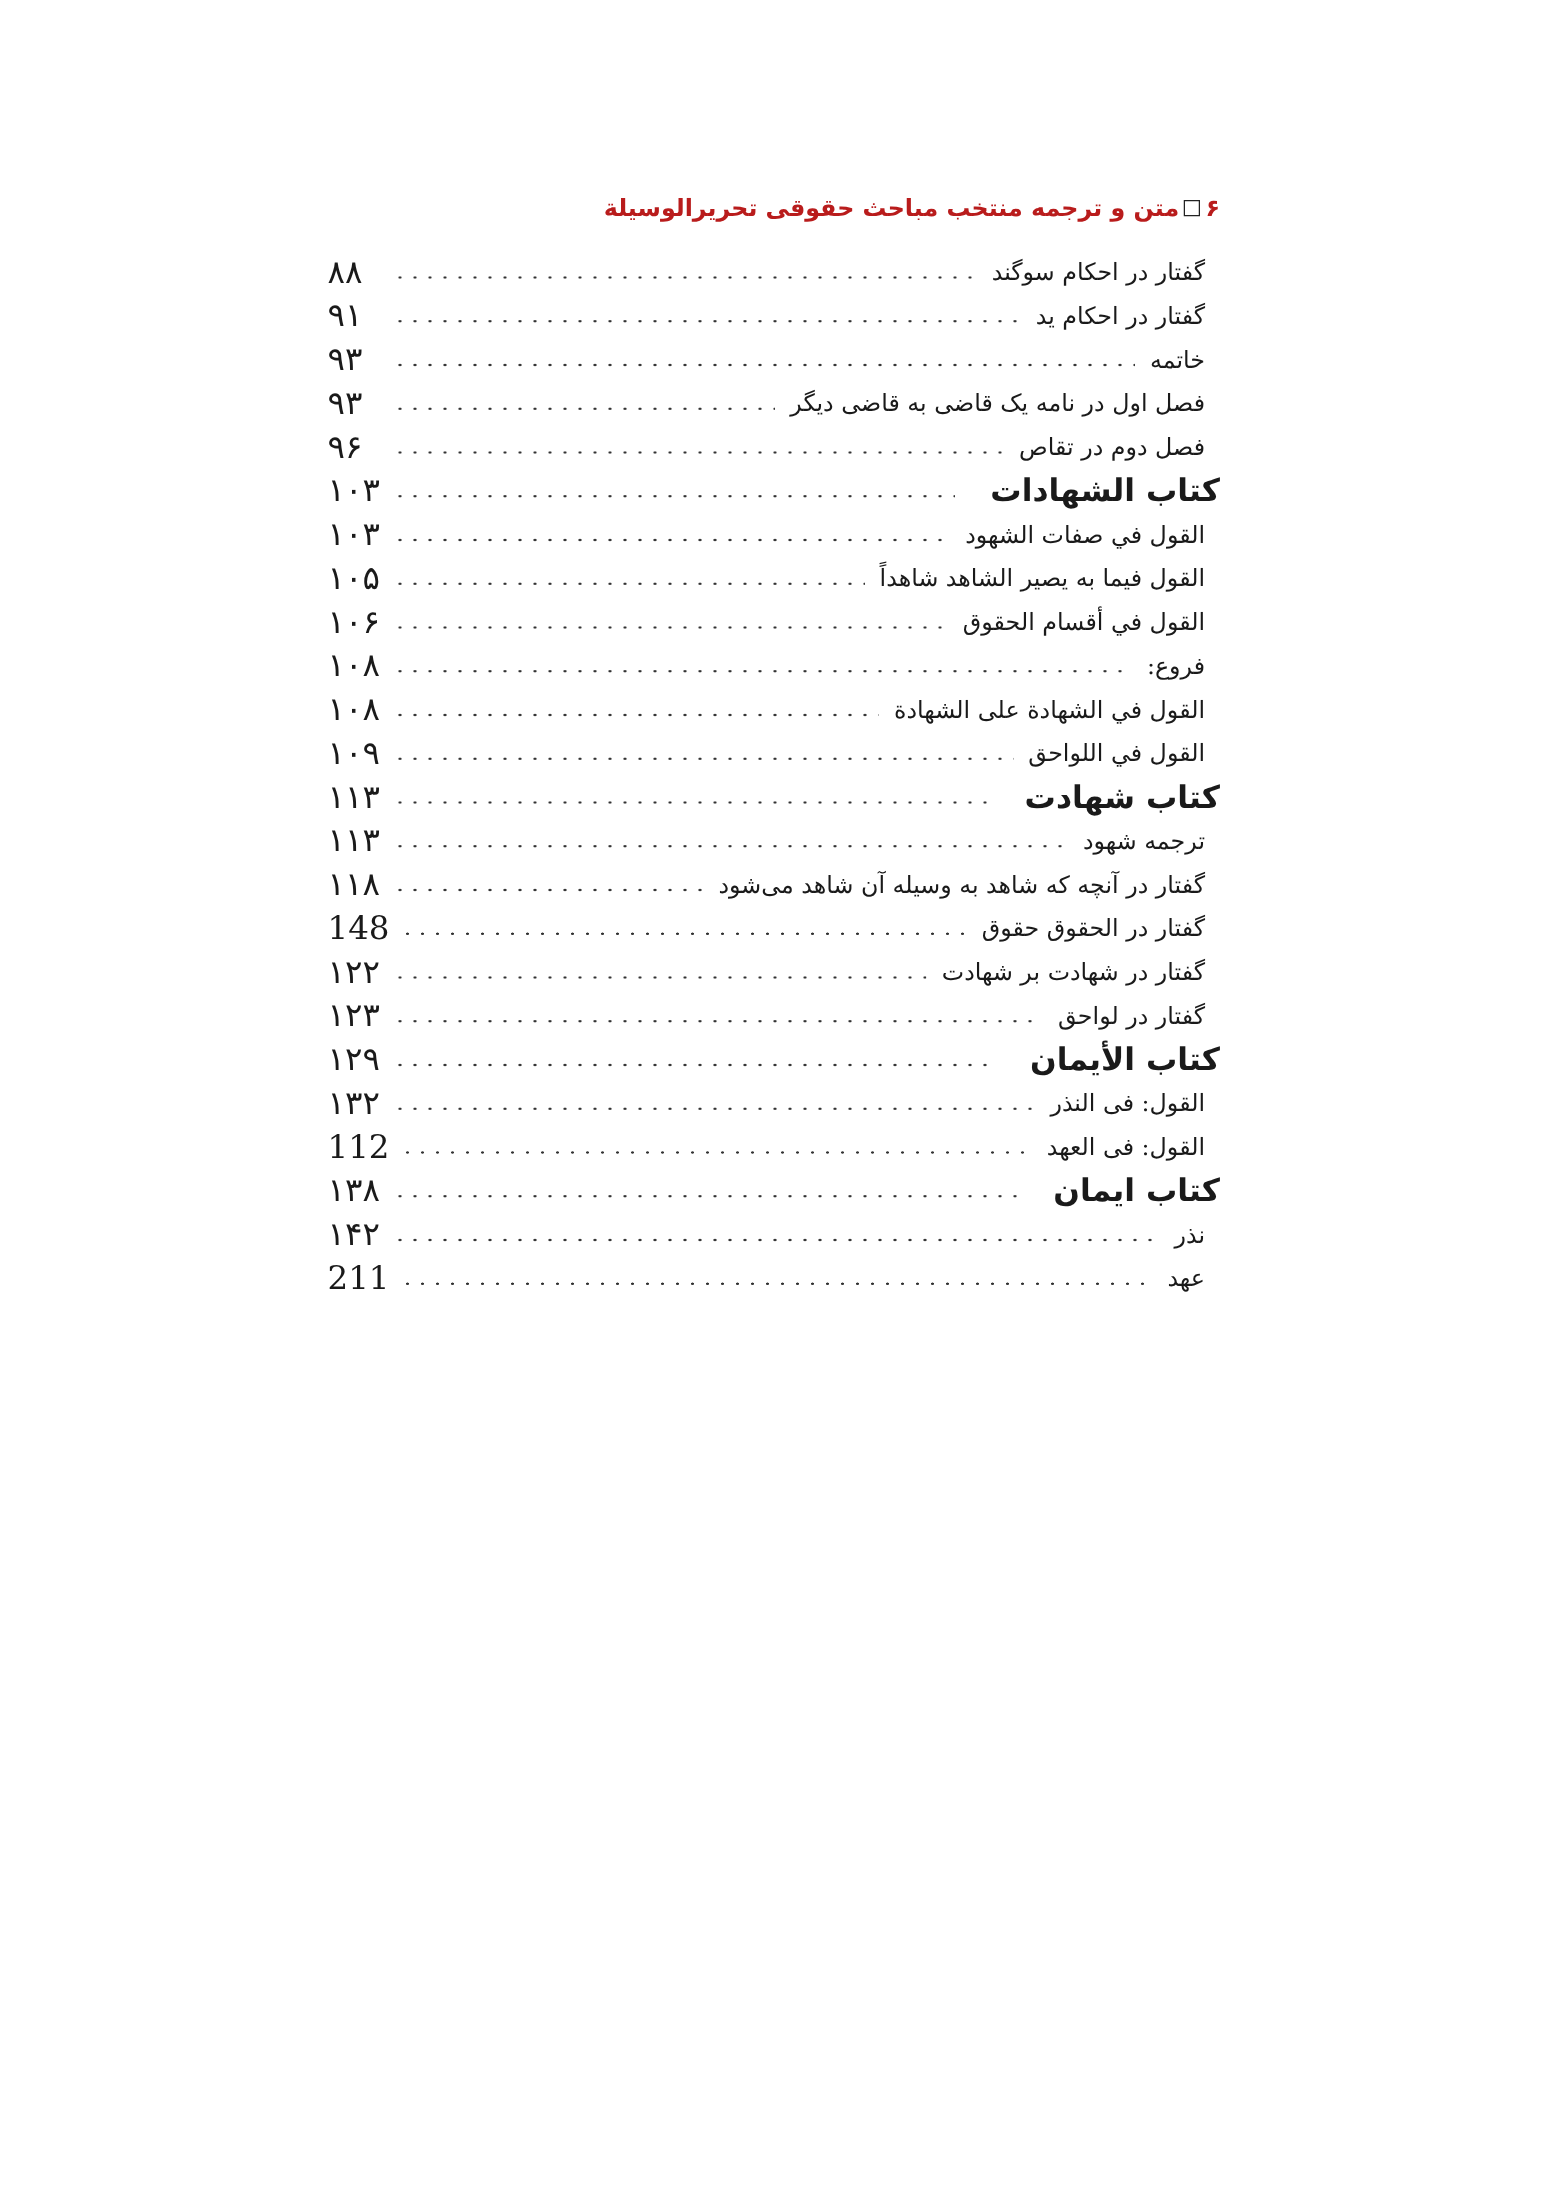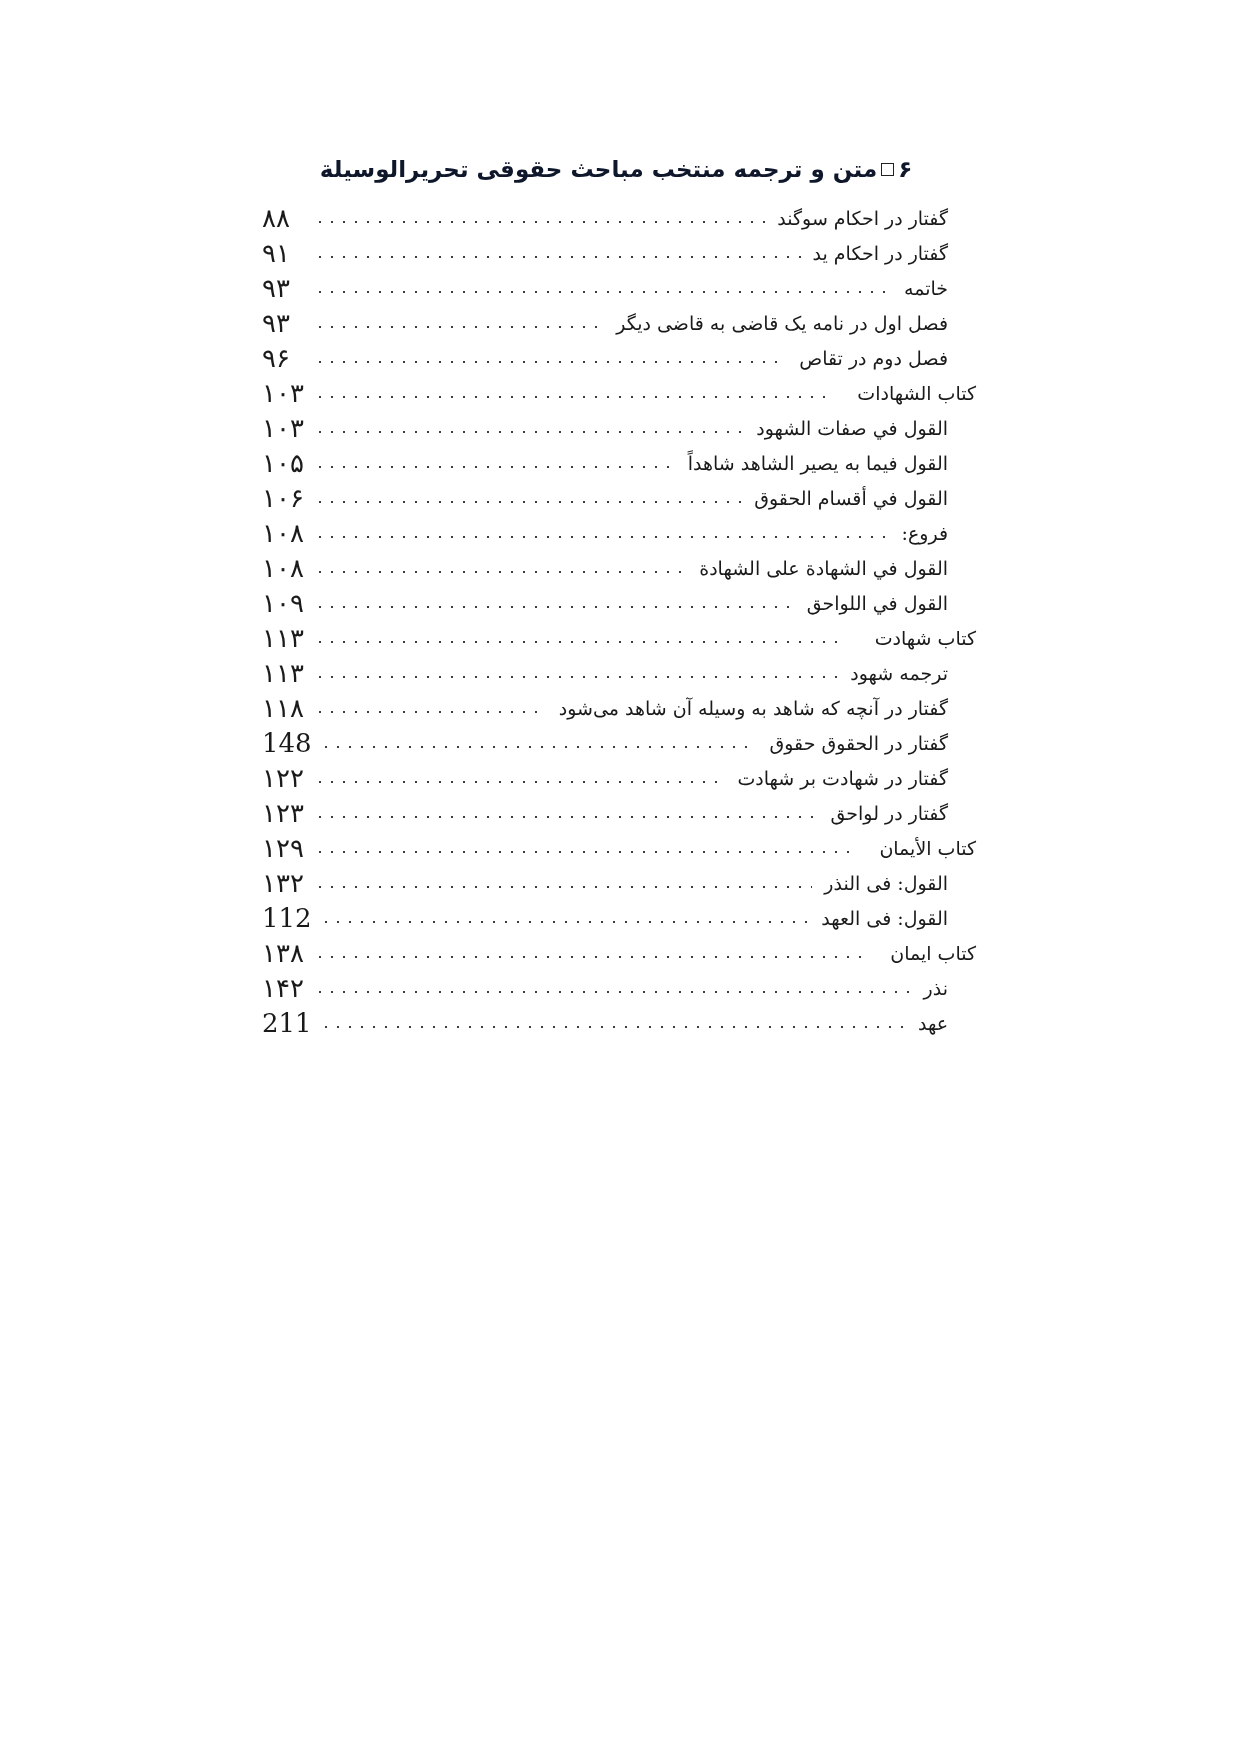--- a/index.html
+++ b/index.html
@@ -1,28 +1,28 @@
 <!DOCTYPE html>
 <html><head>
 <meta charset="utf-8">
 <style>
   html, body { margin: 0; padding: 0; background: #ffffff; }
   body { width: 1240px; height: 1754px; position: relative; overflow: hidden;
          font-family: "DejaVu Serif", serif; color: #1a1a1a; }
   .header { position: absolute; top: 156px; right: 264px; width: 720px; direction: rtl;
-            text-align: center; font-family: "DejaVu Sans", sans-serif; font-weight: bold;
-            font-size: 23px; color: #0f172a; white-space: nowrap; }
+            text-align: right; font-family: "DejaVu Sans", sans-serif; font-weight: bold;
+            font-size: 19px; color: #b91c1c; white-space: nowrap; }
   .header .box { display: inline-block; width: 11px; height: 11px; border: 1.5px solid #222;
                  vertical-align: middle; margin: 0 4px; position: relative; top: -1px; }
   .toc { position: absolute; top: 200px; left: 262px; width: 714px; }
   .row { position: relative; height: 35px; display: flex; align-items: center; direction: rtl; }
   .row .title { white-space: nowrap; font-size: 19px; padding-left: 4px; background: #fff;
                 position: relative; z-index: 1; }
-  .row.sub .title { margin-right: 28px; }
-  .row.chapter .title { font-family: "DejaVu Sans", sans-serif; font-weight: normal; font-size: 19px; margin-left: 16px; }
+  .row.sub .title { margin-right: 12px; }
+  .row.chapter .title { font-family: "DejaVu Sans", sans-serif; font-weight: bold; font-size: 25px; margin-left: 16px; }
   .row .leader { flex: 1; height: 2px; margin: 8px 8px 0 8px;
                  background-image: radial-gradient(circle, #333 1.1px, transparent 1.3px);
                  background-size: 12px 3px; background-repeat: repeat-x; background-position: left center; }
   .row .page { white-space: nowrap; font-size: 26px; direction: rtl; min-width: 44px; text-align: left; }
 </style>
 </head>
 <body>
 
 <div class="header">
   <span>۶</span><span class="box"></span><span>متن و ترجمه منتخب مباحث حقوقی تحریرالوسیلة</span>

